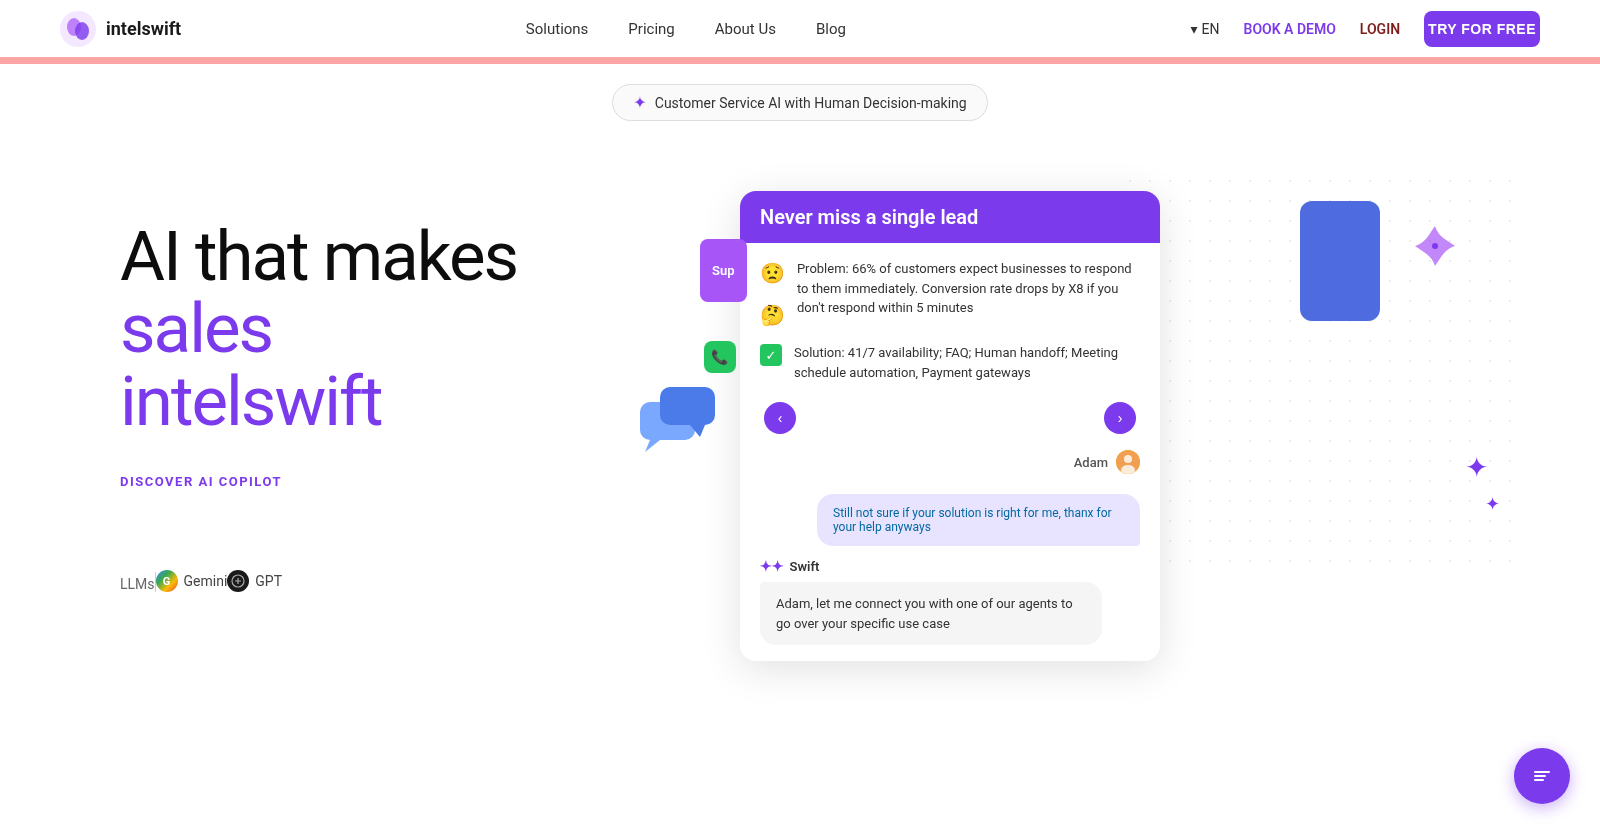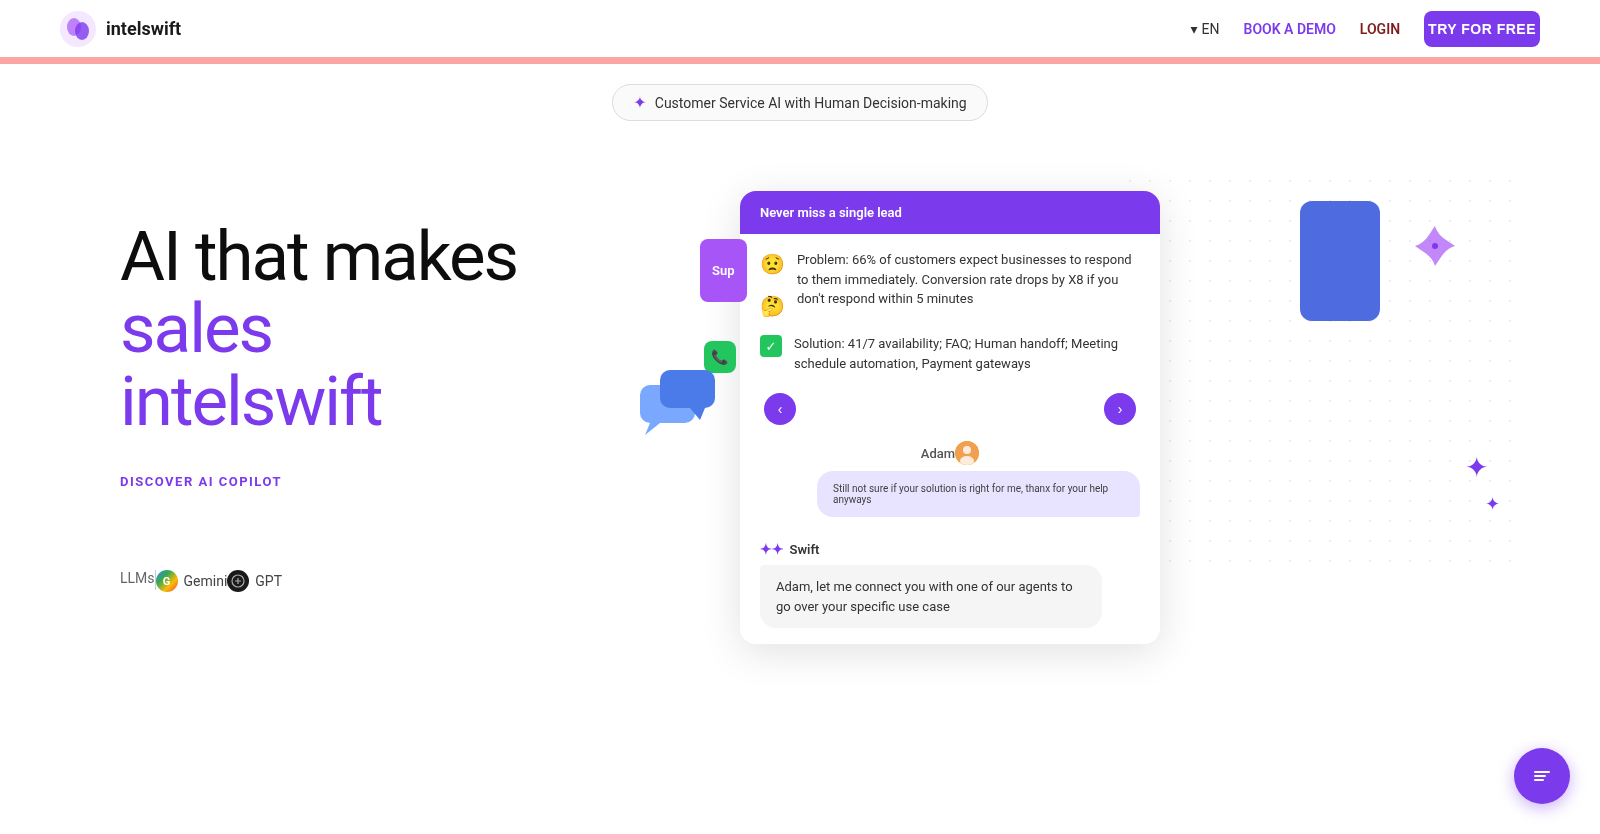--- a/index.html
+++ b/index.html
@@ -137,21 +137,21 @@
       font-size: 13px;
       font-weight: 700;
       color: #7c3aed;
       letter-spacing: 1.5px;
       text-transform: uppercase;
       cursor: pointer;
       text-align: right;
     }
     .llms-row {
       display: flex;
-      align-items: flex-start;
+      align-items: flex-end;
       gap: 0;
       margin-top: 80px;
       font-size: 14px;
       color: #666;
     }
     .llm-divider {
       width: 1px;
       height: 20px;
       background: #ccc;
     }
@@ -212,21 +212,21 @@
       box-shadow: 0 8px 40px rgba(0,0,0,0.12);
       width: 420px;
       margin-left: 40px;
       overflow: hidden;
       margin-top: 20px;
     }
     .chat-card-header {
       background: #7c3aed;
       color: #fff;
       padding: 14px 20px;
-      font-size: 13px;
+      font-size: 20px;
       font-weight: 600;
     }
     .chat-card-body {
       padding: 16px 20px;
       background: #fff;
     }
 
     
     .problem-block {
       display: flex;
@@ -290,31 +290,32 @@
       font-size: 14px;
       cursor: pointer;
       border: none;
     }
 
     
     .chat-msg-user {
       background: #e8e4ff;
       border-radius: 16px 16px 4px 16px;
       padding: 12px 16px;
-      font-size: 10px;
-      color: #404040;
-      margin-bottom: 24px;
+      font-size: 12px;
+      color: #0369a1;
+      margin-bottom: 12px;
       max-width: 85%;
       margin-left: auto;
     }
     .chat-msg-user-header {
       display: flex;
       align-items: center;
-      justify-content: center;
-      margin-bottom: 6px;
+      justify-content: flex-end;
+      gap: 8px;
+      margin-bottom: 20px;
       font-size: 13px;
       color: #555;
       font-weight: 500;
     }
     .user-avatar {
       width: 24px;
       height: 24px;
       border-radius: 50%;
       background: #f0a500;
       overflow: hidden;
@@ -433,20 +434,26 @@
 <nav>
   <div class="nav-logo">
     <svg class="logo-icon" viewBox="0 0 36 36" fill="none" xmlns="http://www.w3.org/2000/svg">
       <circle cx="18" cy="18" r="18" fill="#f3e8ff"></circle>
       <ellipse cx="14" cy="16" rx="7" ry="9" fill="#a855f7" opacity="0.7"></ellipse>
       <ellipse cx="22" cy="20" rx="7" ry="9" fill="#7c3aed" opacity="0.8"></ellipse>
     </svg>
     <span>intelswift</span>
   </div>
 
+  <div class="nav-links">
+    <a>Solutions</a>
+    <a>Pricing</a>
+    <a>About Us</a>
+    <a>Blog</a>
+  </div>
 
   <div class="nav-right">
     <div class="lang-selector">
       <span>▾</span>
       <span>EN</span>
     </div>
     <a class="book-demo">BOOK A DEMO</a>
     <span class="login-btn">LOGIN</span>
     <button class="try-free-btn">TRY FOR FREE</button>
   </div>

